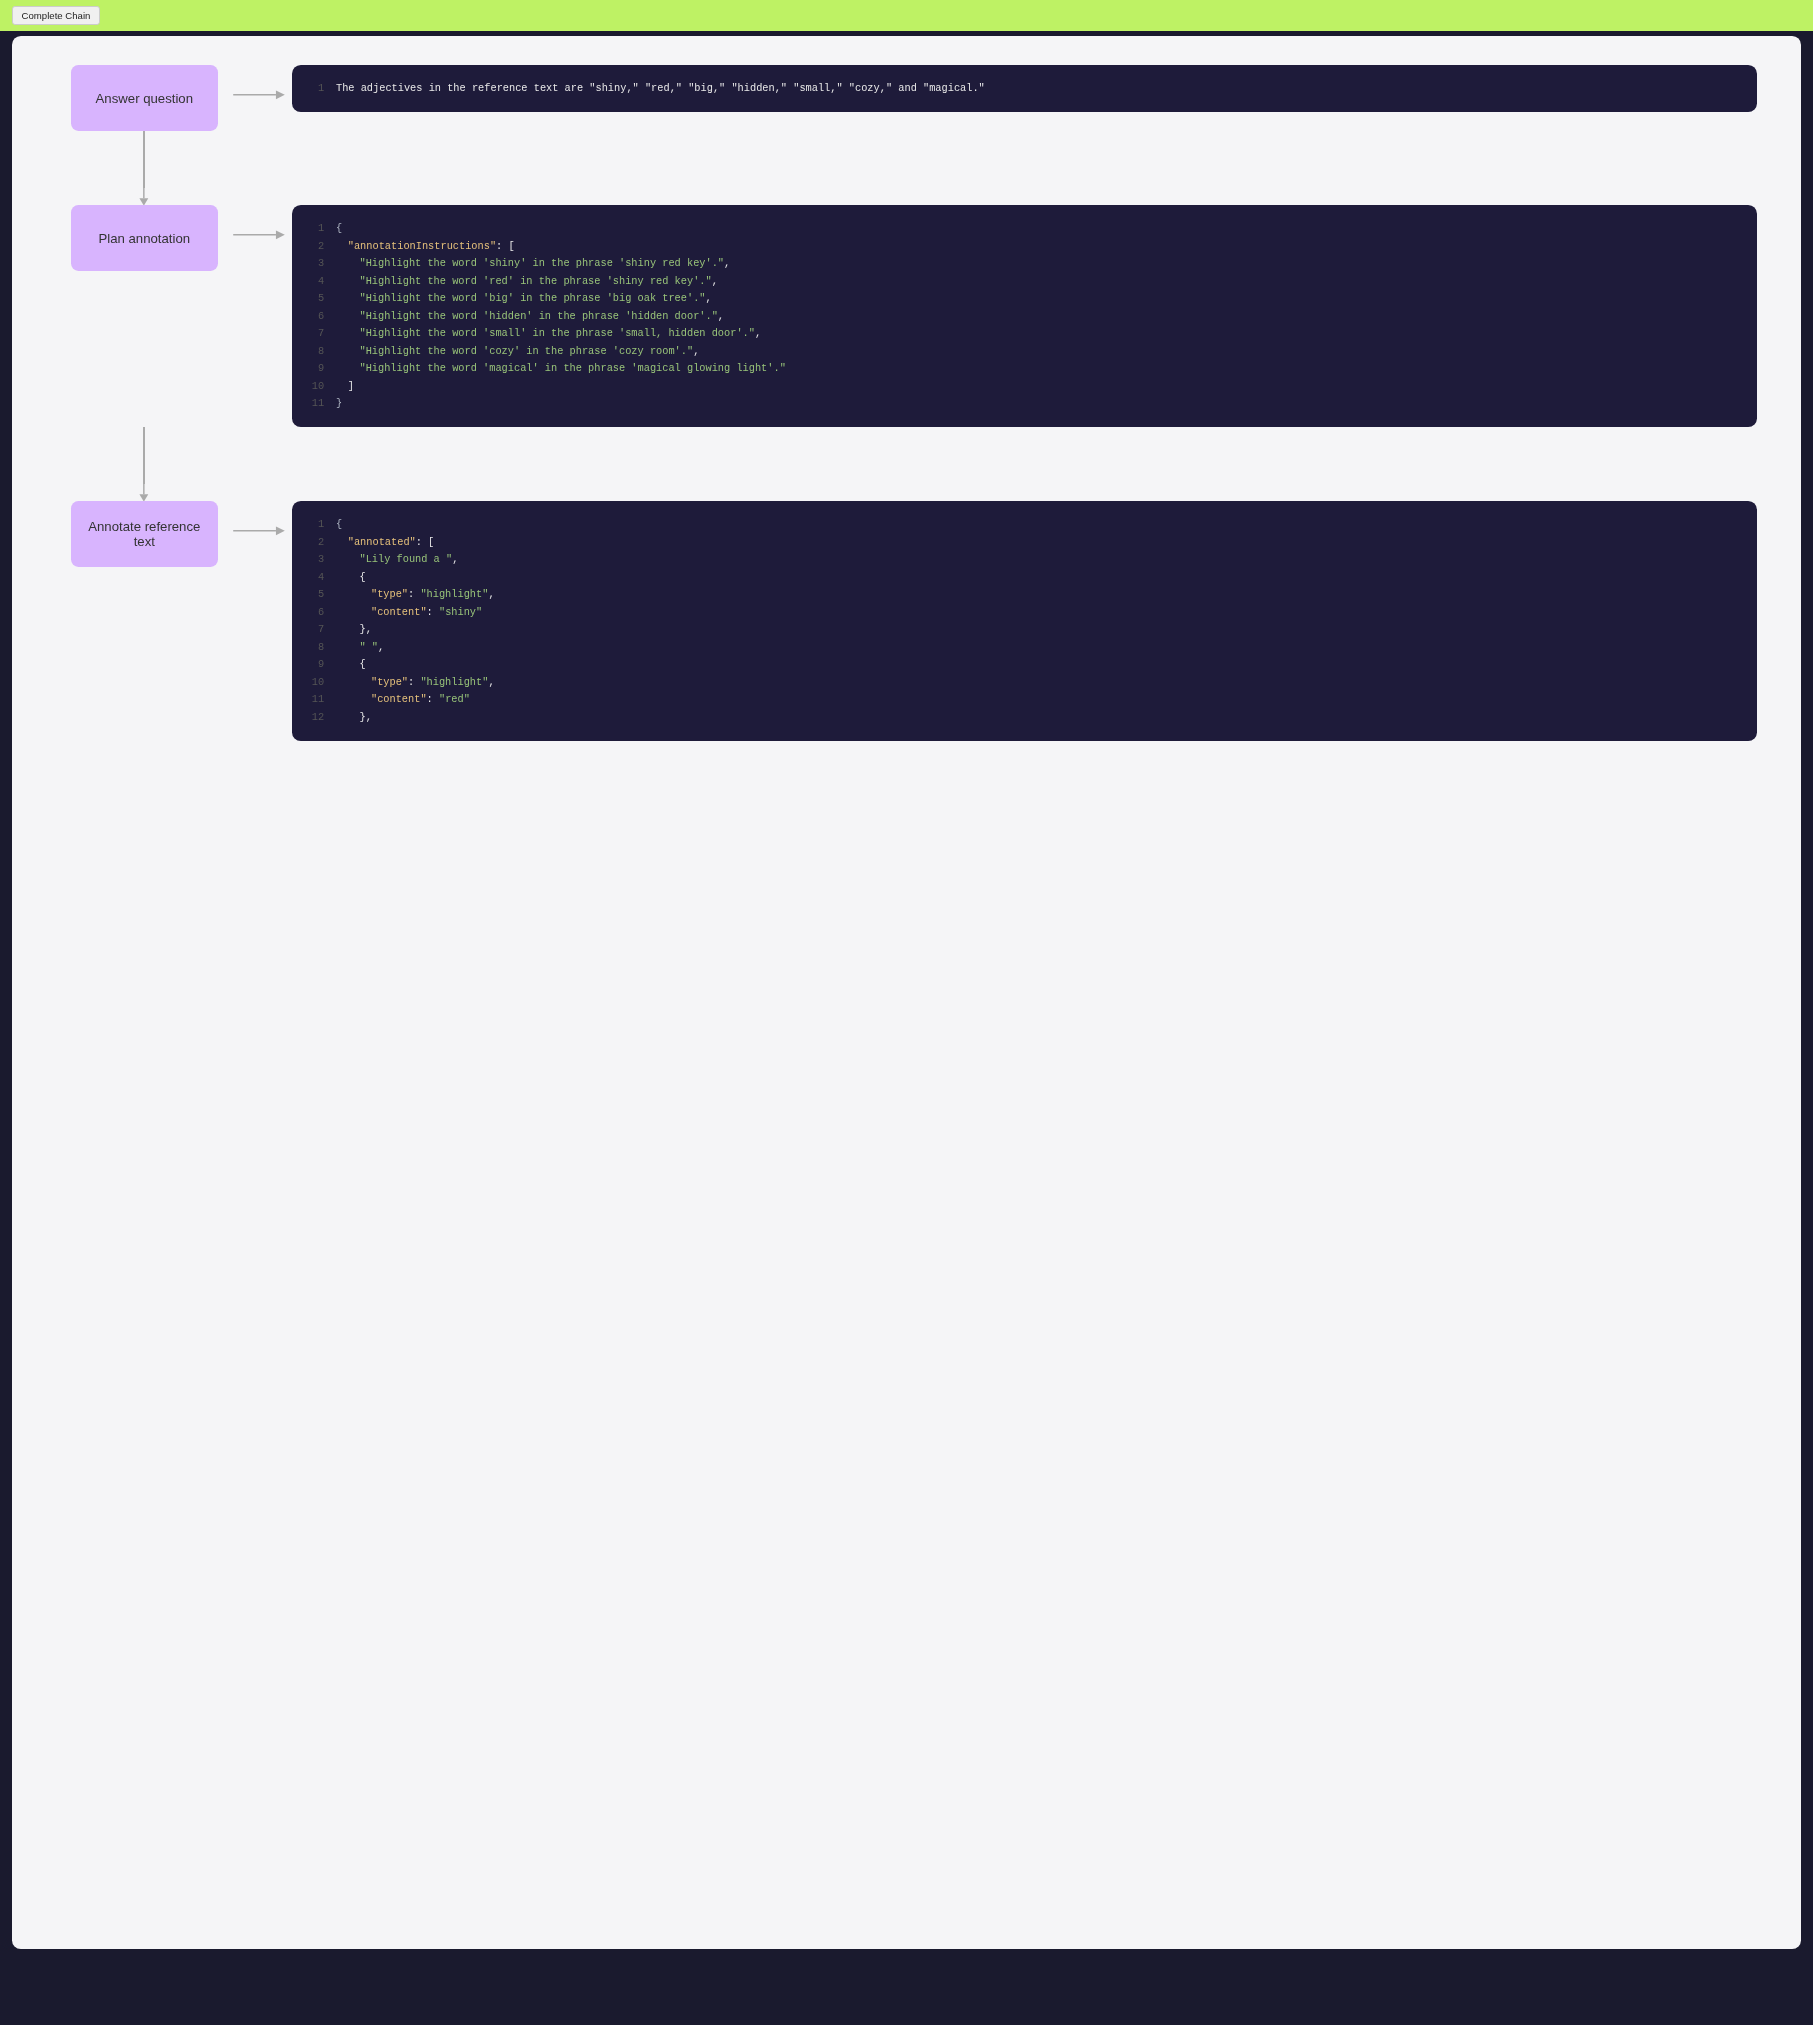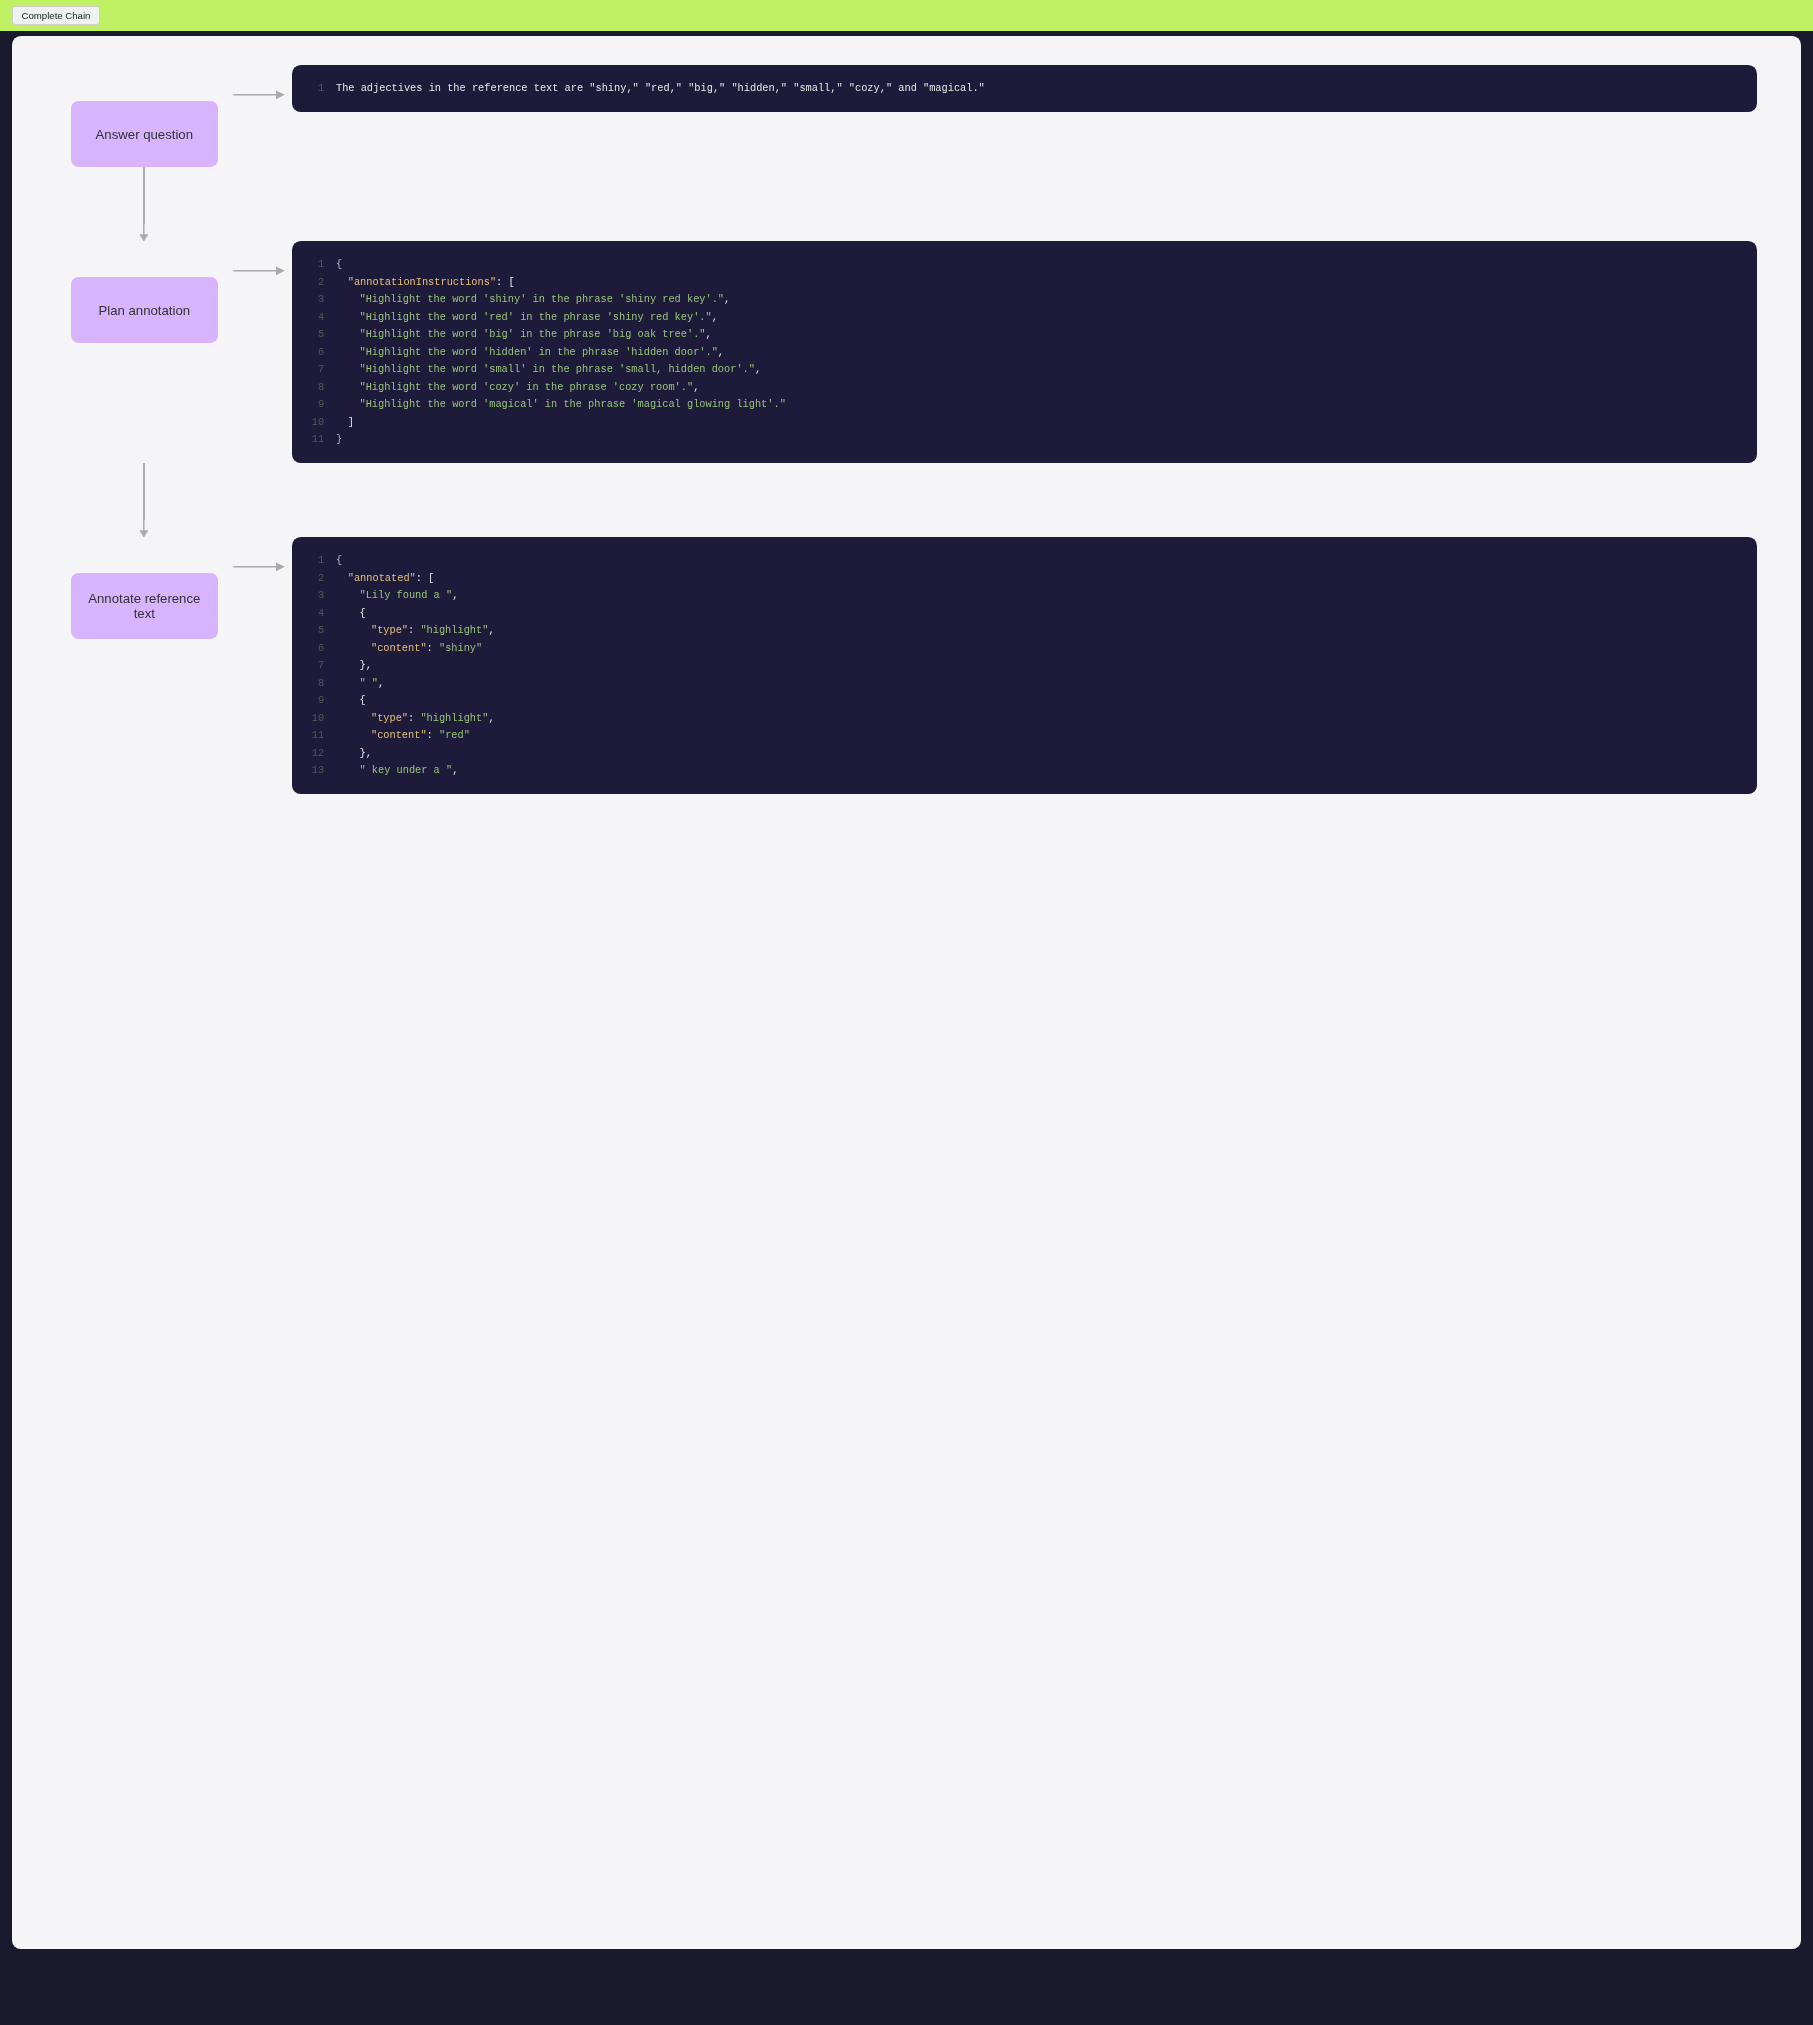--- a/index.html
+++ b/index.html
@@ -69,21 +69,20 @@
       width: 147px;
       min-height: 66px;
       display: flex;
       align-items: center;
       justify-content: center;
       font-size: 13.2px;
       color: #333;
       font-weight: 400;
       text-align: center;
       padding: 11.8px;
-      margin-top: 36px;
     }
 
     .arrow-right {
       display: flex;
       align-items: flex-start;
       padding-top: 20.6px;
       flex-shrink: 0;
       width: 59px;
     }
 
@@ -303,23 +302,19 @@
             <span class="line-content"><span style="display:inline-block;width:35px"></span><span class="c-yellow">"type"</span><span class="c-white">: </span><span class="c-green">"highlight"</span><span class="c-white">,</span></span>
           </div>
           <div class="code-line">
             <span class="line-num">11</span>
             <span class="line-content"><span style="display:inline-block;width:35px"></span><span class="c-yellow">"content"</span><span class="c-white">: </span><span class="c-green">"red"</span></span>
           </div>
           <div class="code-line">
             <span class="line-num">12</span>
             <span class="line-content"><span style="display:inline-block;width:23.5px"></span><span class="c-white">},</span></span>
           </div>
-          <div class="code-line">
-            <span class="line-num">13</span>
-            <span class="line-content"><span style="display:inline-block;width:23.5px"></span><span class="c-green">" key under a "</span><span class="c-white">,</span></span>
-          </div>
         </div>
       </div>
     </div>
 
   </div>
 </div>
 
 
 </body></html>

